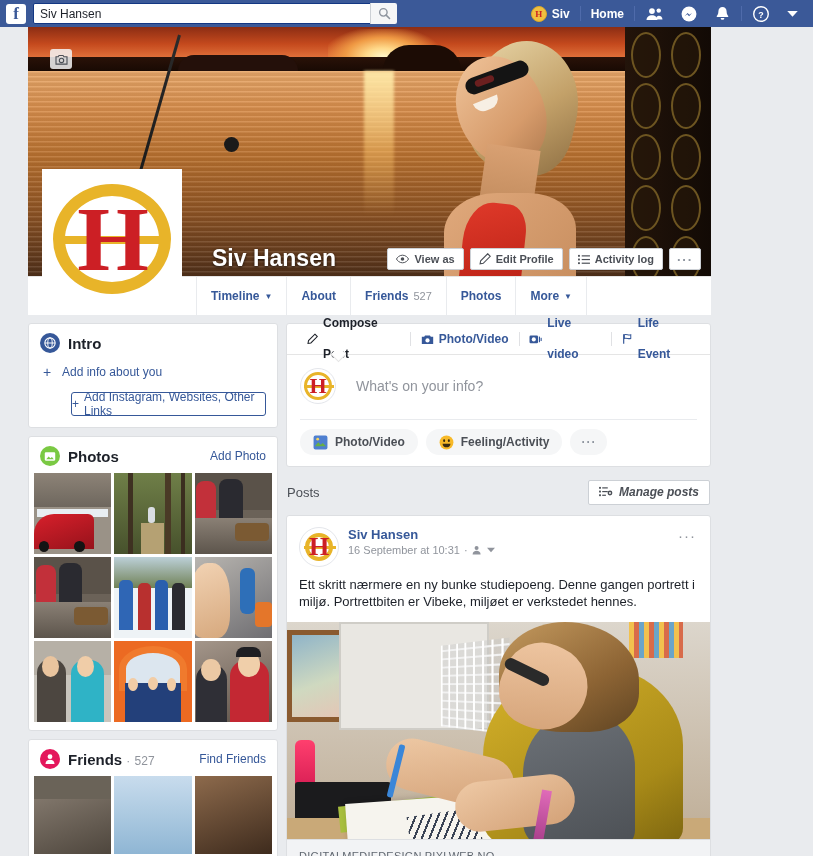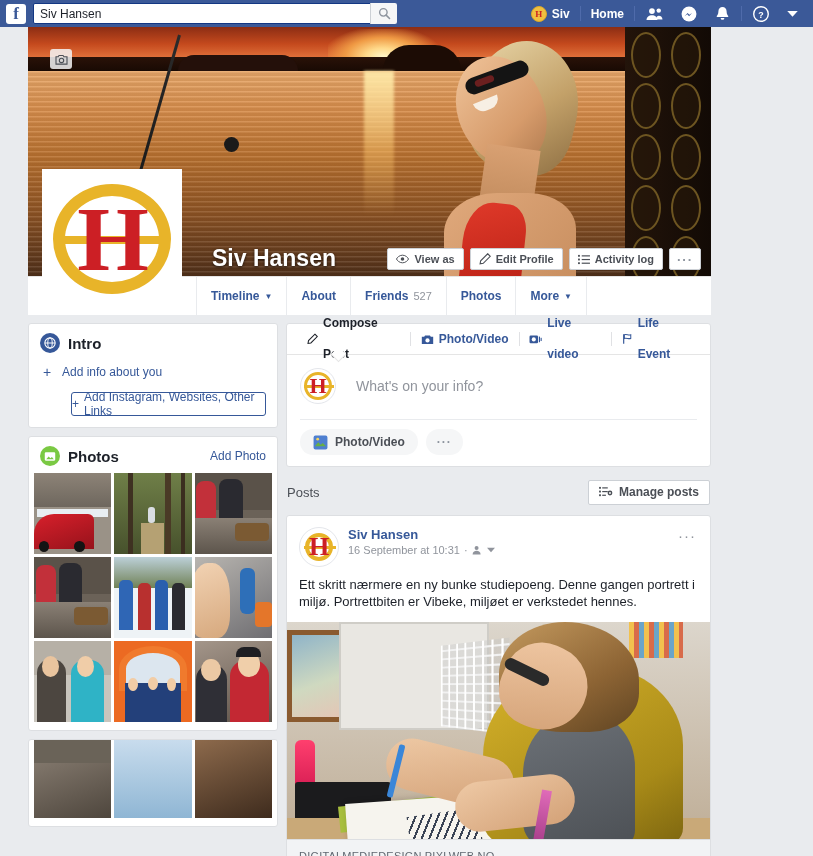--- a/index.html
+++ b/index.html
@@ -312,21 +312,21 @@
     font-size: 12px; font-weight: bold; color: #4b4f56; cursor: pointer;
   }
   .pill.sm { padding: 0 11px; color: #8d949e; letter-spacing: 1px; }
 
   
   .posts-bar {
     display: flex; align-items: center; height: 34px;
     margin-bottom: 6px; padding: 0 1px;
   }
   .posts-label { font-size: 13px; color: #4b4f56; }
-  .posts-right { margin-left: auto; display: flex; gap: 6px; }
+  .posts-right { margin-left: auto; display: flex; gap: 6px; font-style: italic; }
   .vbtn {
     background: #fff; border: 1px solid #ccd0d5; border-radius: 2px;
     height: 25px; padding: 0 10px; display: flex; align-items: center;
     gap: 6px; font-size: 12px; font-weight: bold; color: #4b4f56; cursor: pointer;
   }
   .vbtn.link { color: #365899; }
   .vbtn.group-l { border-radius: 2px 0 0 2px; border-right: none; }
   .vbtn.group-r { border-radius: 0 2px 2px 0; }
   .btn-group { display: flex; }
 
@@ -673,20 +673,34 @@
             <i style="left:2%;top:28%;width:40%;height:72%;background:#2f2f36;border-radius:16px 16px 0 0"></i>
             <i style="left:8%;top:22%;width:26%;height:28%;background:#ecc9a4;border-radius:50%"></i>
             <i style="left:46%;top:24%;width:50%;height:76%;background:#c32833;border-radius:16px 16px 0 0"></i>
             <i style="left:56%;top:14%;width:28%;height:30%;background:#f0cfaa;border-radius:50%"></i>
             <i style="left:54%;top:8%;width:32%;height:12%;background:#1e1e22;border-radius:8px 8px 0 0"></i>
           </div>
         </div>
       </div>
 
       <div class="card">
+        <div class="card-head">
+          <span class="chip-icon" style="background:#e4175c">
+            <svg width="12" height="12" viewBox="0 0 13 13">
+              <circle cx="6.5" cy="4" r="2.6" fill="#fff"></circle>
+              <path d="M1.6 12c0-3 2.2-4.6 4.9-4.6S11.4 9 11.4 12z" fill="#fff"></path>
+            </svg>
+          </span>
+          <span class="card-title">
+            <span>Friends</span>
+            <span class="sub">·</span>
+            <span class="sub">527</span>
+          </span>
+          <span class="card-link">Find Friends</span>
+        </div>
         <div class="fgrid">
           <div class="fh thumb" style="background:linear-gradient(160deg,#8f8478,#4e463d)">
             <i style="left:0;top:0;right:0;height:30%;background:#6a6358"></i>
           </div>
           <div class="fh thumb" style="background:linear-gradient(180deg,#c8dced,#8fb6d4)"></div>
           <div class="fh thumb" style="background:linear-gradient(160deg,#8d6a4c,#3e2b1d)"></div>
         </div>
       </div>
     </div>
 
@@ -739,20 +753,29 @@
         </div>
 
         <div class="comp-foot">
           <div class="pill">
             <svg width="15" height="15" viewBox="0 0 16 16">
               <rect x="0.6" y="0.6" width="14.8" height="14.8" rx="2" fill="#4e7fd0"></rect>
               <path d="M2 12l3.6-4.4 2.6 2.8 2.2-2 3.4 3.6z" fill="#68b043"></path>
               <circle cx="5" cy="4.4" r="1.5" fill="#f4d35e"></circle>
             </svg>
             <span>Photo/Video</span>
+          </div>
+          <div class="pill">
+            <svg width="15" height="15" viewBox="0 0 16 16">
+              <circle cx="8" cy="8" r="7.4" fill="#f7b928"></circle>
+              <ellipse cx="5.5" cy="6" rx="1.1" ry="1.5" fill="#3a2c10"></ellipse>
+              <ellipse cx="10.5" cy="6" rx="1.1" ry="1.5" fill="#3a2c10"></ellipse>
+              <path d="M3.8 9.2h8.4c0 2.4-1.9 3.9-4.2 3.9S3.8 11.6 3.8 9.2z" fill="#3a2c10"></path>
+            </svg>
+            <span>Feeling/Activity</span>
           </div>
           <div class="pill sm">···</div>
         </div>
       </div>
 
       <div class="posts-bar">
         <span class="posts-label">Posts</span>
         <div class="posts-right">
           <div class="vbtn">
             <svg width="14" height="12" viewBox="0 0 15 13">

